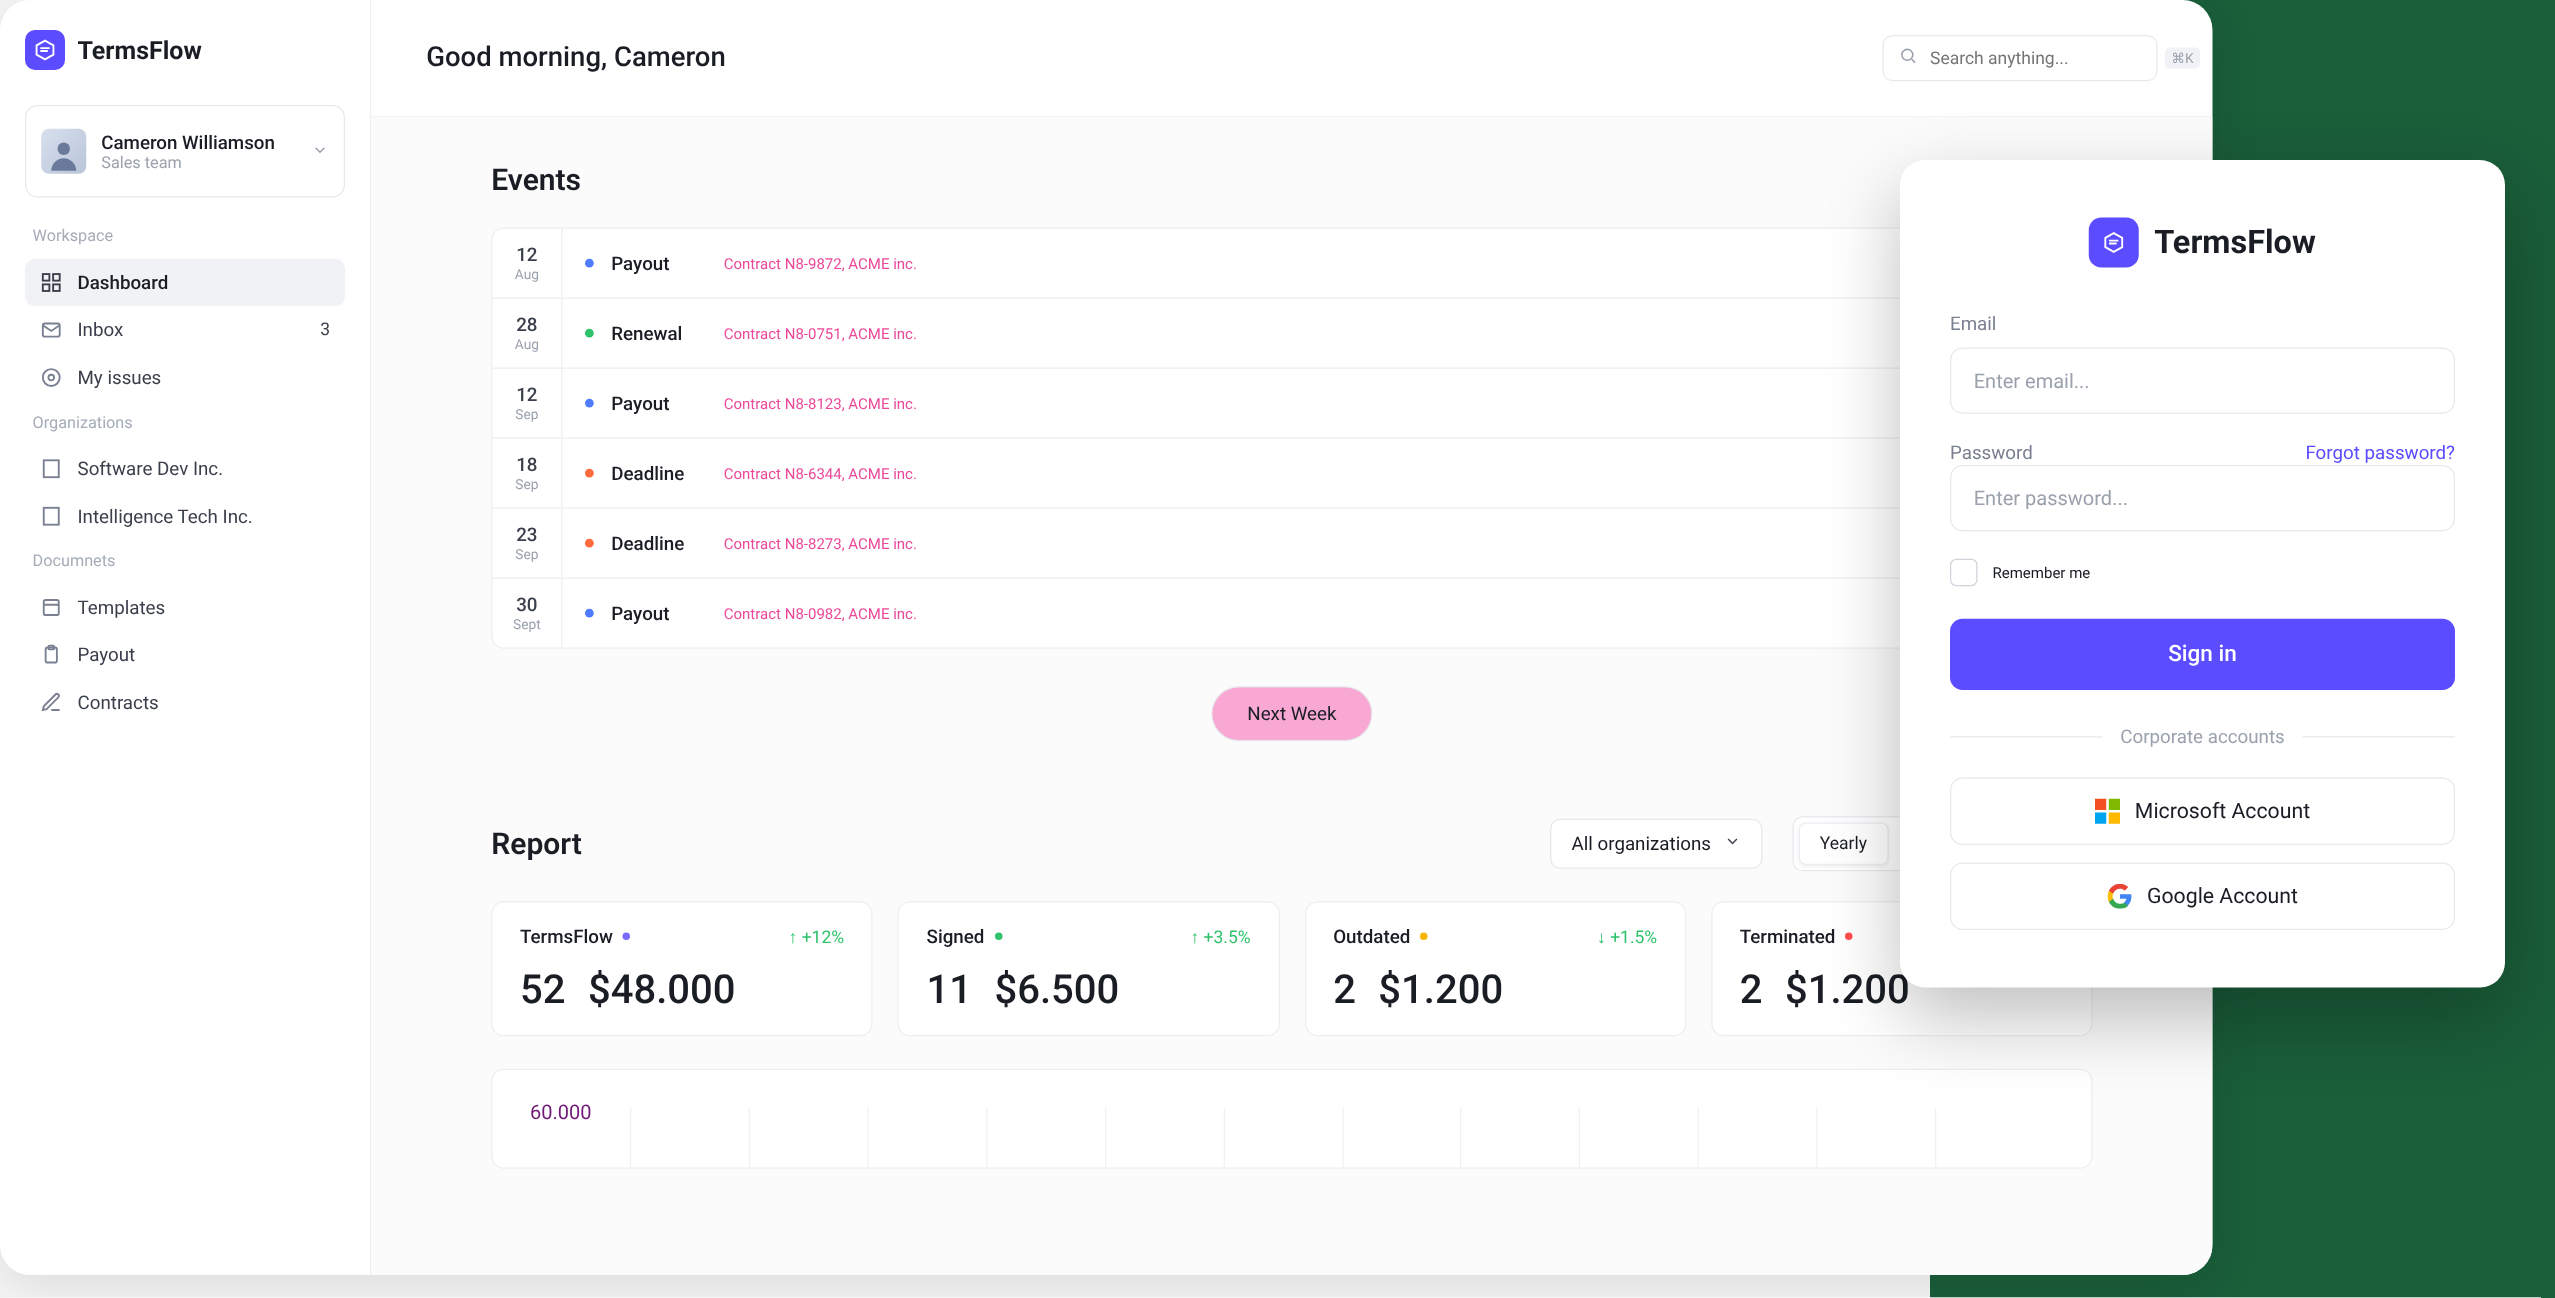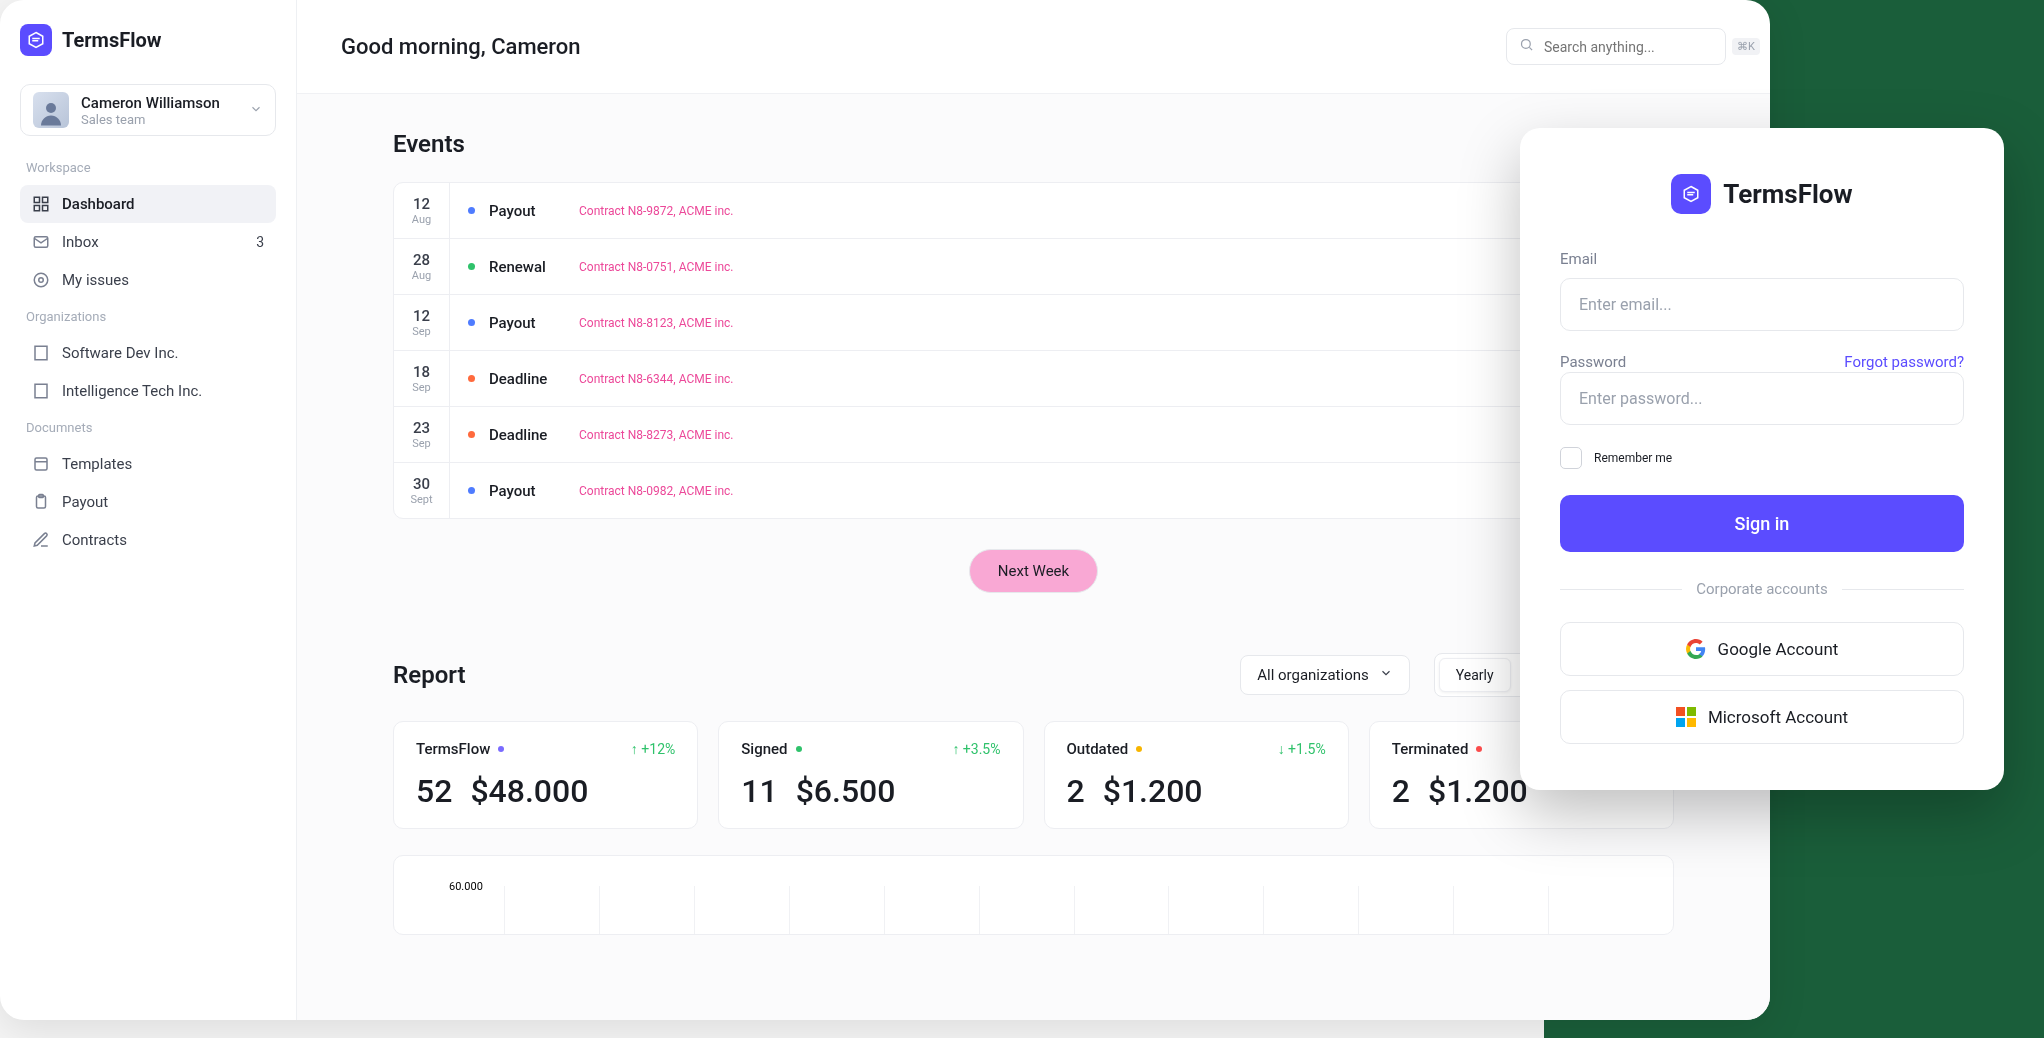--- a/index.html
+++ b/index.html
@@ -11,21 +11,21 @@
   background: #fff; border-radius: 24px; box-shadow: 0 10px 40px rgba(0,0,0,0.1);
   display: flex; overflow: hidden;
 }
 
 .sidebar { width: 297px; border-right: 1px solid #eef0f3; padding: 24px 20px; flex-shrink: 0; }
 .brand { display: flex; align-items: center; gap: 10px; margin-bottom: 28px; }
 .brand-icon { width: 32px; height: 32px; background: #5b4cff; border-radius: 8px; display:flex; align-items:center; justify-content:center; }
 .brand-icon svg { width: 18px; height: 18px; }
 .brand-text { font-size: 20px; font-weight: 700; color: #1a1d24; }
 
-.user-card { border: 1px solid #e6e8ec; border-radius: 10px; padding: 7px 12px; display:flex; align-items:center; gap: 12px; margin-bottom: 24px; }
+.user-card { border: 1px solid #e6e8ec; border-radius: 10px; padding: 18px 12px; display:flex; align-items:center; gap: 12px; margin-bottom: 24px; }
 .avatar { width: 36px; height: 36px; border-radius: 6px; background: linear-gradient(135deg,#d8e0ee,#b8c4d8); display:flex; align-items:flex-end; justify-content:center; overflow:hidden; }
 .avatar svg { width: 30px; height: 30px; }
 .user-name { font-size: 15px; color: #1a1d24; font-weight: 500; }
 .user-role { font-size: 13px; color: #9aa1ad; }
 .chev { margin-left:auto; color:#9aa1ad; }
 
 .section-label { font-size: 13px; color: #a5acb8; margin: 10px 6px 10px; }
 .nav { list-style:none; }
 .nav li { display:flex; align-items:center; gap:12px; padding: 10px 12px; border-radius: 8px; font-size:15px; color:#3a3f4b; cursor:pointer; }
 .nav li.active { background:#f1f2f6; font-weight:500; color:#1a1d24; }
@@ -77,21 +77,21 @@
 .cdot.yellow { background:#f7b500; }
 .cdot.red { background:#ff4d4d; }
 .growth { margin-left:auto; font-size:14px; display:flex; align-items:center; gap:3px; }
 .growth.up { color:#2fc26b; }
 .growth.down { color:#2fc26b; }
 .card-values { display:flex; align-items:baseline; gap:18px; }
 .card-count { font-size:32px; font-weight:500; color:#1a1d24; }
 .card-amount { font-size:32px; font-weight:500; color:#1a1d24; }
 
 .chart { background:#fff; border:1px solid #edeef2; border-radius:10px; padding:24px 30px 0; height:80px; position:relative; }
-.ylabel { font-size:11px; color:#000000;margin-left:25px; }
+.ylabel { font-size:16px; color:#701a75; }
 .gridticks { position:absolute; left:110px; right:30px; top:30px; bottom:0; display:flex; }
 .gridticks span { border-left:1px solid #f0f1f4; flex:1; }
 
 
 .login {
   position:absolute; right:40px; top:128px; width:484px; background:#fff;
   border-radius:20px; padding: 46px 40px; box-shadow: 0 24px 60px rgba(0,0,0,0.25);
 }
 .login-brand { display:flex; align-items:center; justify-content:center; gap:12px; margin-bottom:36px; }
 .login-brand .brand-icon { width:40px; height:40px; border-radius:10px; }
@@ -436,34 +436,34 @@
   <button class="signin">Sign in</button>
 
   <div class="divider">
     <hr>
       <span>Corporate accounts</span>
       <hr>
   </div>
 
   <button class="sso">
     <span class="glyph">
+      <span class="ms-grid">
+          <span></span>
+          <span></span>
+          <span></span>
+          <span></span>
+        </span>
+    </span>
+    <span>Microsoft Account</span>
+  </button>
+
+  <button class="sso">
+    <span class="glyph">
       <svg viewBox="0 0 24 24">
           <path fill="#4285F4" d="M23 12.3c0-.8-.1-1.6-.2-2.3H12v4.4h6.2c-.3 1.5-1.1 2.7-2.4 3.5v2.9h3.8c2.2-2.1 3.4-5.1 3.4-8.5z"></path>
           <path fill="#34A853" d="M12 24c3.2 0 5.9-1.1 7.9-2.9l-3.8-2.9c-1.1.7-2.4 1.1-4 1.1-3.1 0-5.7-2.1-6.7-4.9H1.4v3C3.4 21.3 7.4 24 12 24z"></path>
           <path fill="#FBBC05" d="M5.3 14.4c-.2-.7-.4-1.5-.4-2.4s.1-1.7.4-2.4V6.6H1.4C.5 8.3 0 10.1 0 12s.5 3.7 1.4 5.4l3.9-3z"></path>
           <path fill="#EA4335" d="M12 4.8c1.7 0 3.3.6 4.5 1.8l3.4-3.4C17.9 1.2 15.2 0 12 0 7.4 0 3.4 2.7 1.4 6.6l3.9 3c1-2.8 3.6-4.8 6.7-4.8z"></path>
         </svg>
     </span>
     <span>Google Account</span>
   </button>
-
-  <button class="sso">
-    <span class="glyph">
-      <span class="ms-grid">
-          <span></span>
-          <span></span>
-          <span></span>
-          <span></span>
-        </span>
-    </span>
-    <span>Microsoft Account</span>
-  </button>
 </div>
 
 </body></html>

